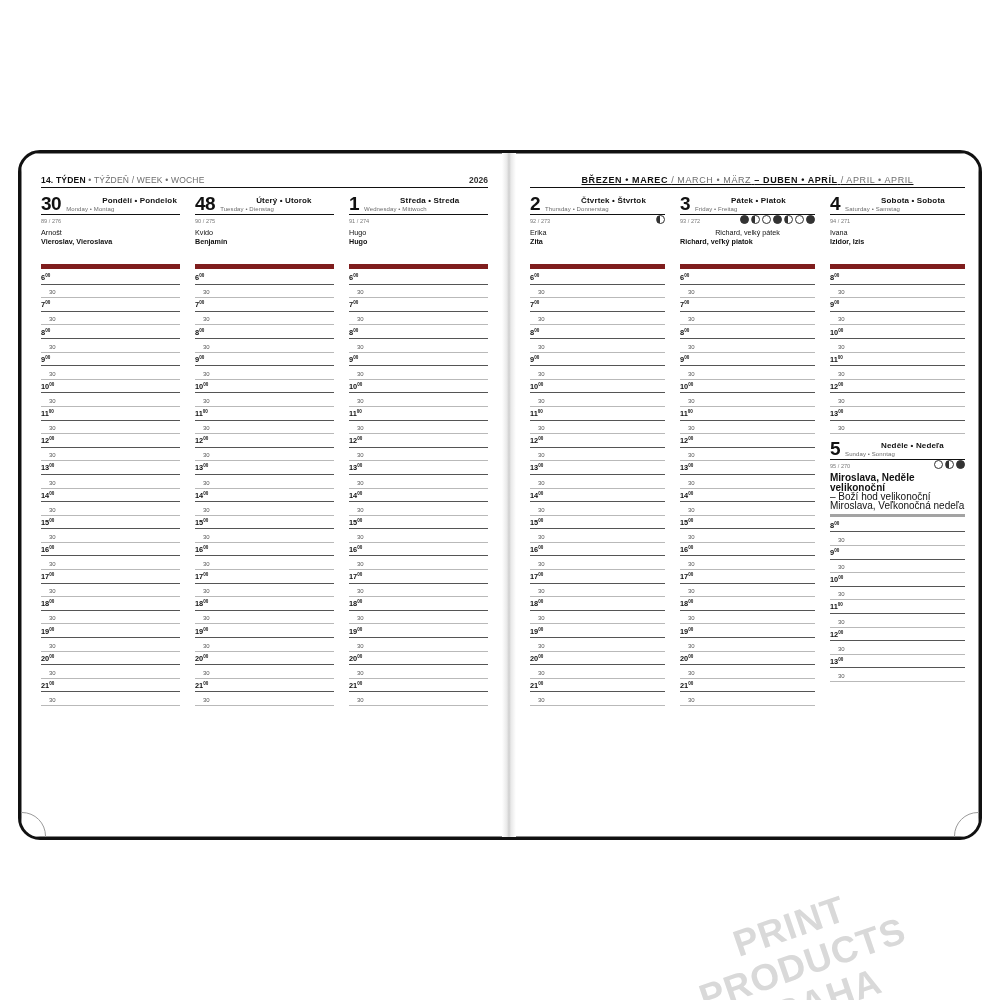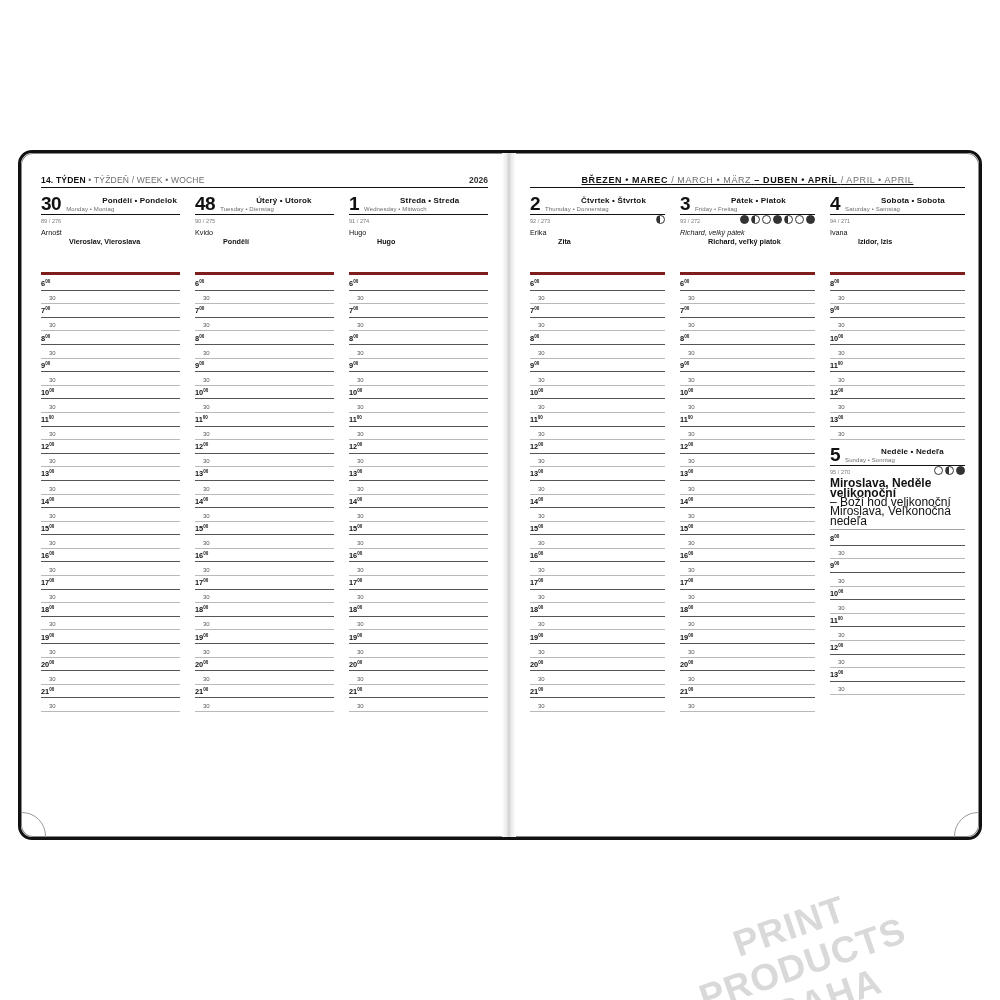--- a/index.html
+++ b/index.html
@@ -1,21 +1,21 @@
 <!DOCTYPE html>
 <html><head>
 <meta charset="utf-8">
 <style>
   html,body{margin:0;padding:0;background:#ffffff;}
   body{width:1000px;height:1000px;position:relative;overflow:hidden;
        font-family:"Liberation Sans", sans-serif;color:#111;}
 
   
   #book{position:absolute;left:18px;top:150px;width:964px;height:690px;
-        border:3px solid #111;border-radius:14px;background:#fff;
+        border:3px solid #111;border-radius:22px;background:#fff;
         box-sizing:border-box;overflow:hidden;}
   #book:before{content:"";position:absolute;left:0;top:0;width:100%;height:100%;
         border-radius:12px;box-shadow:inset 0 0 0 1px #888;pointer-events:none;}
 
   
   #spine{position:absolute;left:481px;top:0;width:14px;height:100%;
          background:linear-gradient(to right,#fff 0%,#e9e9e9 35%,#cfcfcf 50%,#e9e9e9 65%,#fff 100%);}
 
   
   .corner{position:absolute;width:46px;height:46px;border:1px solid #9a9a9a;border-radius:50%;}
@@ -48,35 +48,35 @@
   .headrow{display:flex;justify-content:space-between;align-items:flex-end;}
 
   
   .symrow{height:9px;display:flex;align-items:center;gap:2px;font-size:6px;color:#3a3a3a;}
   .moon{width:7px;height:7px;border-radius:50%;border:1px solid #333;display:inline-block;}
   .moon.full{background:#333;}
   .moon.half{background:linear-gradient(to right,#333 50%,#fff 50%);}
 
   
   .names{font-size:7.2px;line-height:9.2px;min-height:26px;padding-top:4px;
-         border-bottom:3px solid #7f1d1d;padding-bottom:18px;}
-  .names .sk{font-weight:bold;margin-left:28px;}
-  .names .it{font-style:italic;}
+         border-bottom:5px solid #7f1d1d;padding-bottom:10px;}
+  .names .sk{font-weight:bold;}
+  .names .it{text-align:center;}
 
   
   .hours{margin-top:2px;}
   .hr{height:12.6px;border-bottom:1px solid #b9b9b9;display:flex;align-items:flex-end;}
   .hr.major{border-bottom-color:#555;}
   .hr .lbl{font-size:7.4px;font-weight:bold;line-height:8px;padding-bottom:1px;}
   .hr .lbl sup{font-size:4.6px;vertical-align:super;}
   .hr .lbl.half{font-weight:normal;font-size:6px;color:#555;padding-left:8px;}
 
   
   .sunblock{border-bottom:1px solid #111;padding-bottom:2px;margin-top:6px;}
-  .sunnames{font-size:12px;line-height:9.4px;padding:4px 0 3px;border-bottom:1px solid #a3a3a3;}
+  .sunnames{font-size:10px;line-height:9.4px;padding:4px 0 3px;border-bottom:3px solid #a3a3a3;}
 
   
   #wm{position:absolute;right:12px;bottom:4px;width:330px;height:150px;
       transform:rotate(-19deg);transform-origin:100% 100%;
       color:#d9d9d9;font-size:37px;font-weight:bold;letter-spacing:1px;
       line-height:40px;text-align:center;pointer-events:none;}
 </style>
 </head>
 <body>
 
@@ -214,21 +214,21 @@
         <div class="dayhead">
           <div class="dnum">48</div>
           <div class="dmeta">
             <div class="dname">Úterý • Utorok</div>
             <div class="dsub">Tuesday • Dienstag</div>
           </div>
         </div>
         <div class="dord">90 / 275</div>
         <div class="names">
           <div>Kvido</div>
-          <div class="sk">Pondělí</div>
+          <div class="sk">Benjamín</div>
         </div>
         <div class="hours">
             <div class="hr major">
               <div class="lbl">6<sup>00</sup></div>
             </div>
             <div class="hr">
               <div class="lbl half">30</div>
             </div>
             <div class="hr major">
               <div class="lbl">7<sup>00</sup></div>

